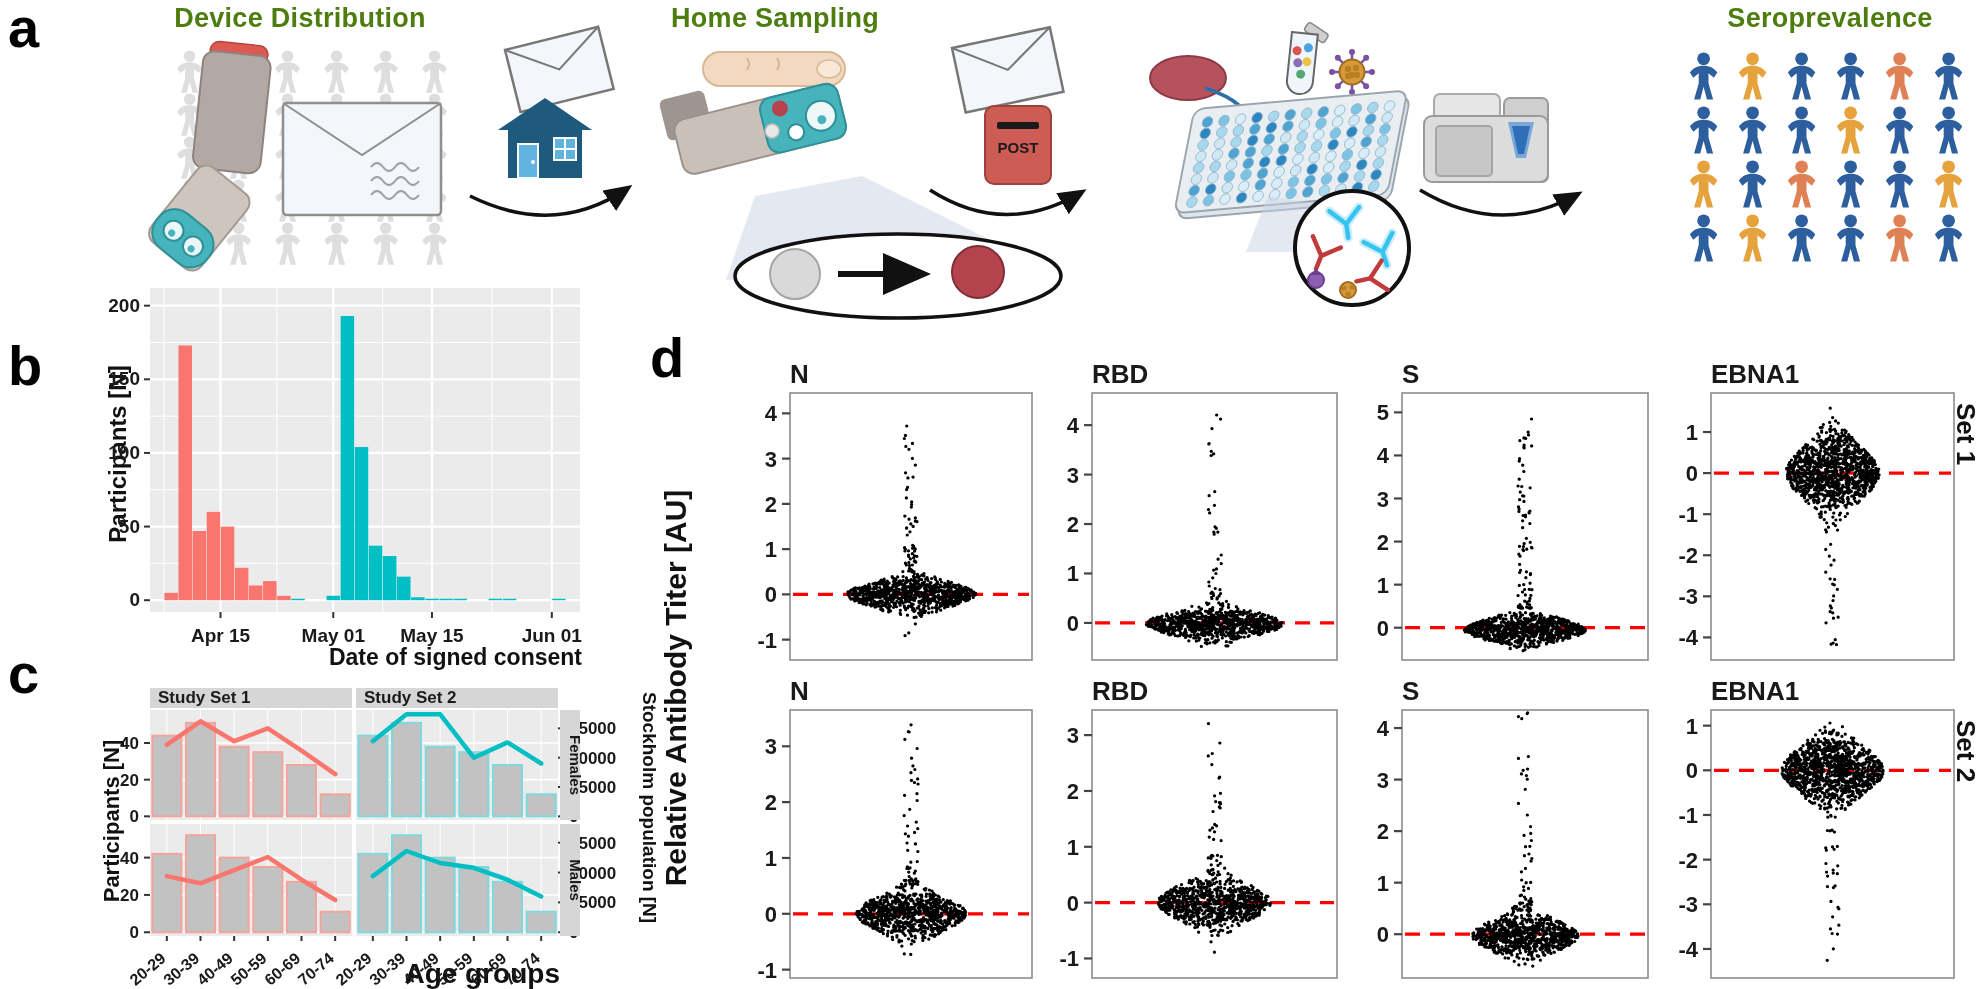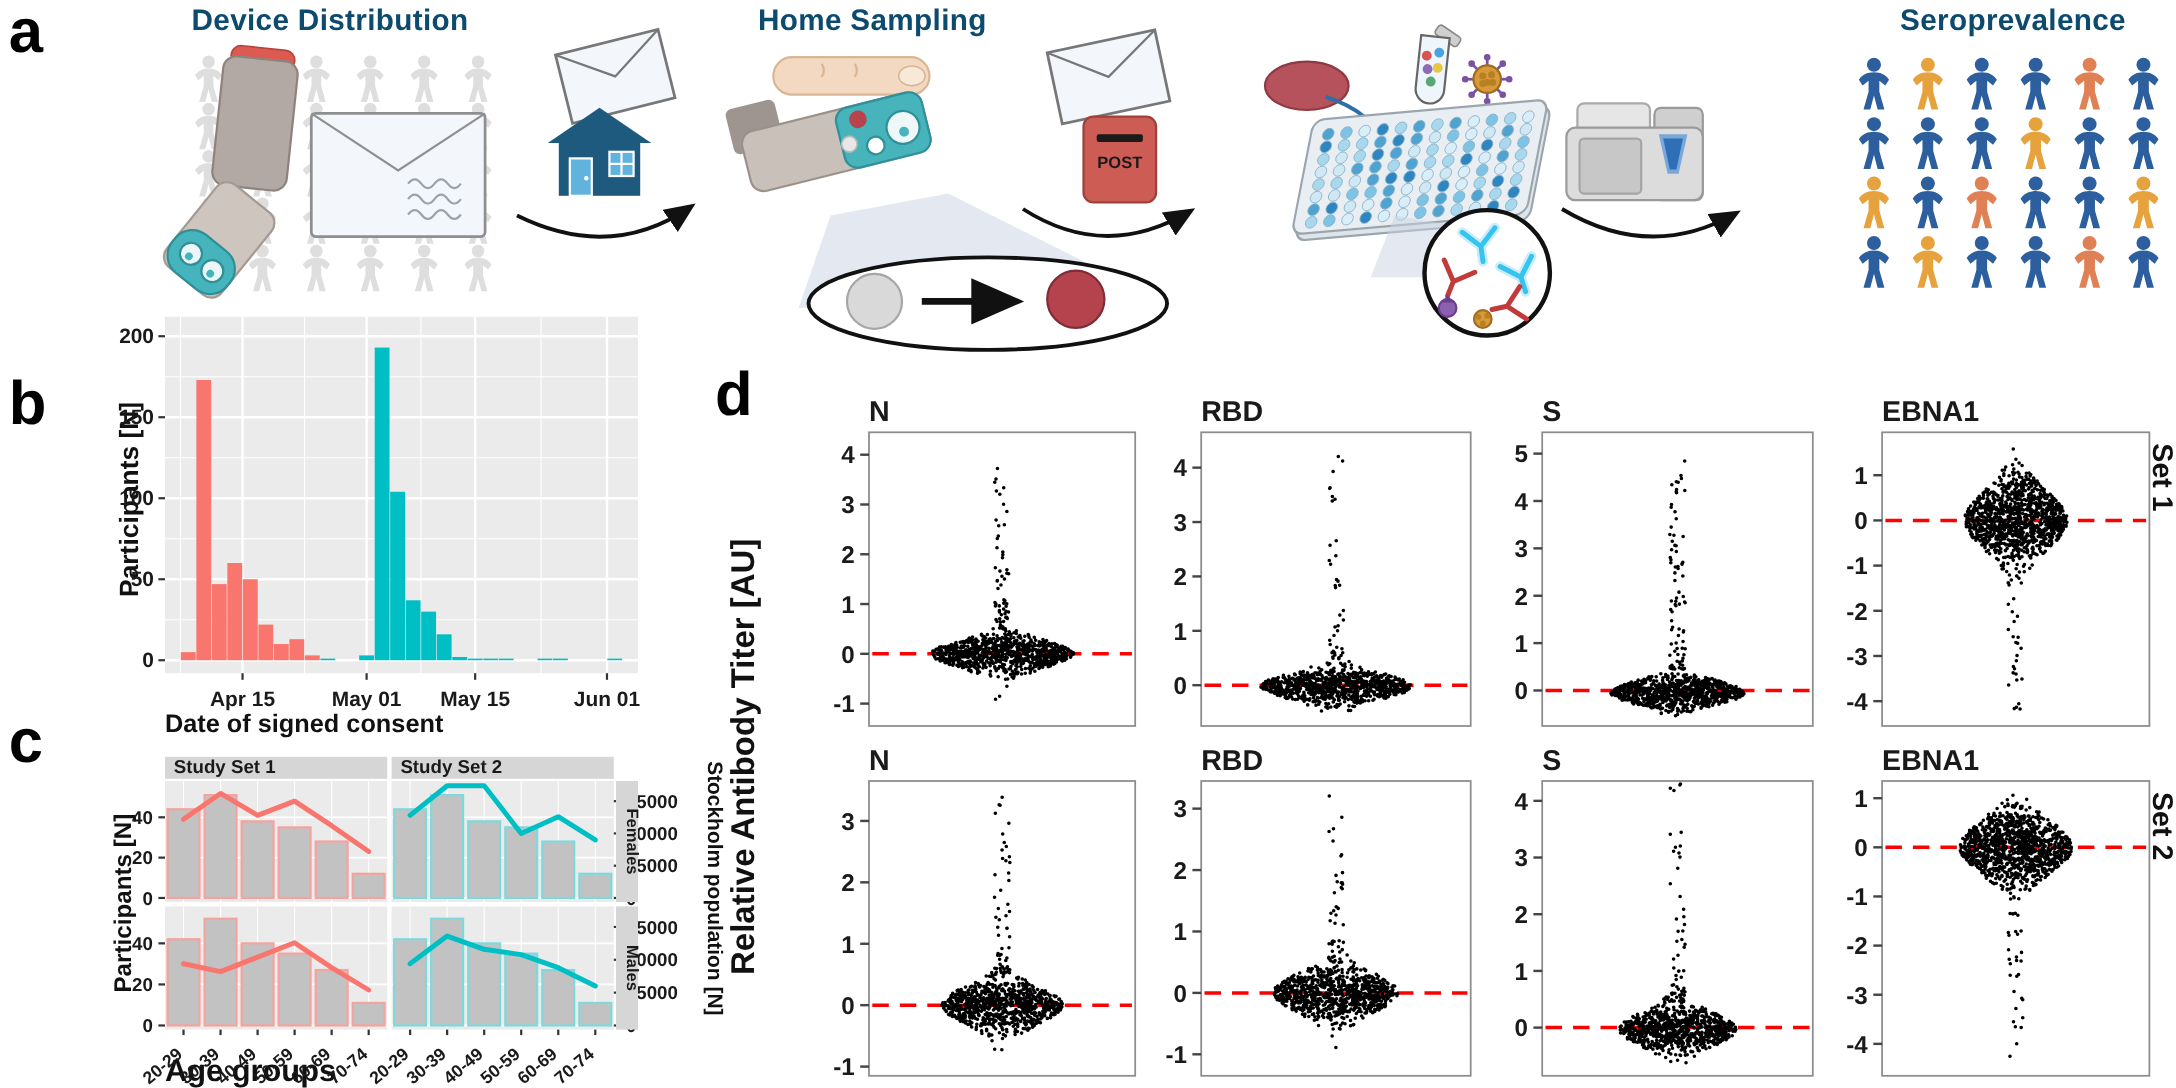--- a/index.html
+++ b/index.html
@@ -1,37 +1,37 @@
 <!DOCTYPE html>
 <html><head>
 <meta charset="utf-8">
 <style>
   html,body{margin:0;padding:0;background:#ffffff;font-family:"Liberation Sans",sans-serif;}
   #fig{position:relative;width:1978px;height:989px;background:#fff;overflow:hidden;}
   .abs{position:absolute;}
-  .ptitle{font-weight:700;font-size:27px;color:#0c4a6e;text-align:center;letter-spacing:.3px;}
+  .ptitle{font-weight:700;font-size:27px;color:#4d7c0f;text-align:center;letter-spacing:.3px;}
   .plabel{font-weight:800;font-size:56px;color:#000;line-height:1;}
   .rotccw{transform:rotate(-90deg);transform-origin:center;text-align:center;font-weight:700;color:#111;}
   .vtext{writing-mode:vertical-rl;font-weight:700;color:#111;}
-  .axis-title{font-weight:700;color:#111;text-align:left;}
+  .axis-title{font-weight:700;color:#111;text-align:right;}
   svg{display:block;}
   svg text{font-family:"Liberation Sans",sans-serif;fill:#1a1a1a;}
 </style>
 </head>
 <body>
 
 <div id="fig">
 
   <div class="abs plabel" style="left:8px;top:0px">a</div>
   <div class="abs plabel" style="left:8px;top:338px">b</div>
   <div class="abs plabel" style="left:8px;top:646px">c</div>
   <div class="abs plabel" style="left:650px;top:330px">d</div>
 
   <div class="abs ptitle" style="left:105px;top:3px;width:390px">Device Distribution</div>
-  <div class="abs ptitle" style="left:598px;top:3px;width:390px">Home Sampling</div>
+  <div class="abs ptitle" style="left:580px;top:3px;width:390px">Home Sampling</div>
   <div class="abs ptitle" style="left:1635px;top:3px;width:390px">Seroprevalence</div>
 
   <svg id="artA" class="abs" style="left:0;top:0;overflow:visible" width="1978" height="270" viewBox="0 0 1978 270">
     <defs>
       <marker id="mA" markerWidth="9" markerHeight="9" refX="6.5" refY="3.5" orient="auto">
           <path d="M0,0 L8,3.5 L0,7 z" fill="#111"></path>
         </marker>
       <marker id="mB" markerWidth="9" markerHeight="9" refX="6.5" refY="3.5" orient="auto">
           <path d="M0,0 L8,3.5 L0,7 z" fill="#2c6ea5"></path>
         </marker>

